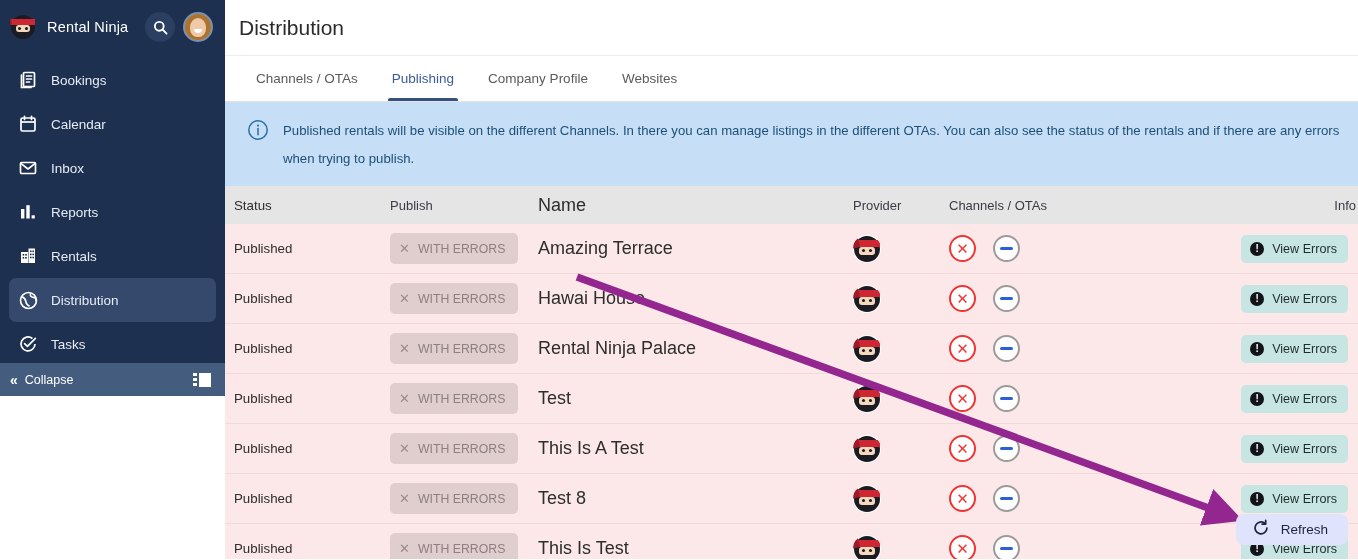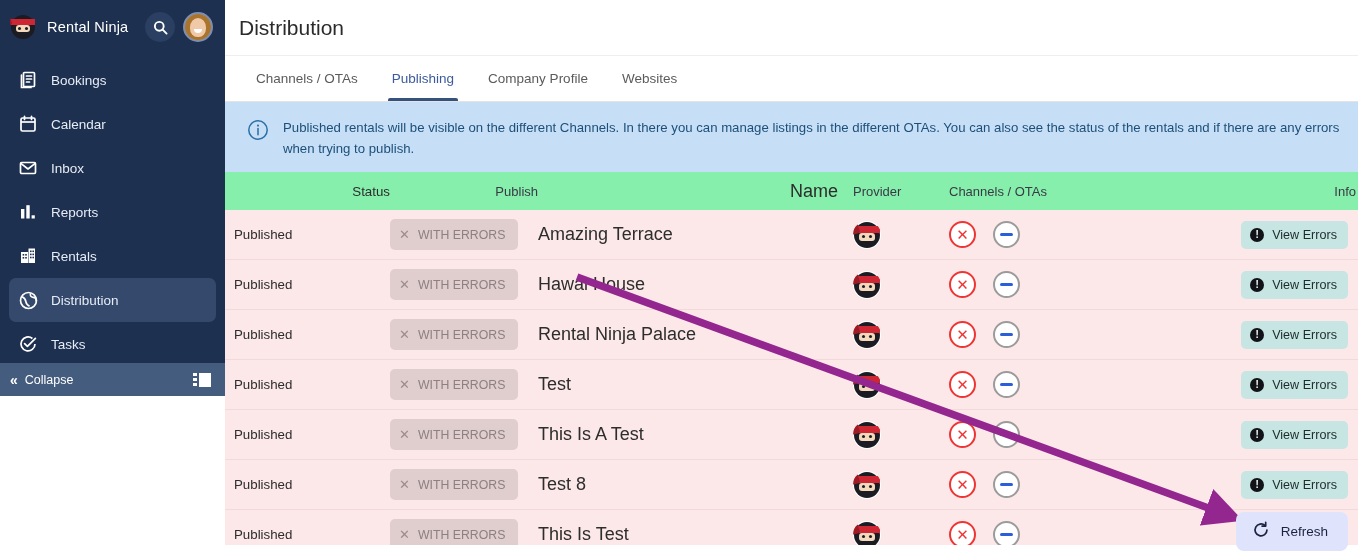--- a/index.html
+++ b/index.html
@@ -93,28 +93,28 @@
     content: ""; position: absolute; left: 13px; right: 13px; bottom: 0;
     height: 3px; background: #35527f; border-radius: 2px 2px 0 0;
   }
 
   .banner {
     background: #c6dff7; min-height: 68px; display: flex; align-items: flex-start;
     padding: 15px 18px 13px 22px; gap: 14px;
   }
   .banner-ico { flex: 0 0 22px; margin-top: 2px; }
   .banner-txt {
-    color: #1d4f78; font-size: 13.2px; line-height: 21px; max-width: 1070px;
+    color: #1d4f78; font-size: 13.2px; line-height: 28px; max-width: 1070px;
   }
 
   
   .tbl { width: 100%; }
   .thead {
-    height: 38px; background: #86efac; display: flex; align-items: center;
-    font-size: 13px; color: #3a3a46; text-align: right;
+    height: 38px; background: #e5e5e5; display: flex; align-items: center;
+    font-size: 13px; color: #3a3a46;
   }
   .row {
     height: 50px; background: #fce8e8; display: flex; align-items: center;
     border-bottom: 1px solid #f3dada; position: relative;
   }
   .c-status { flex: 0 0 165px; padding-left: 9px; font-size: 13.3px; color: #2d2d2d; }
   .c-publish { flex: 0 0 148px; }
   .c-name { flex: 0 0 300px; font-size: 18px; color: #2d2d2d; }
   .c-provider { flex: 0 0 105px; display: flex; justify-content: flex-start; padding-left: 15px; }
   .c-channels { flex: 1; display: flex; align-items: center; gap: 17px; padding-left: 6px; }
@@ -157,24 +157,24 @@
     height: 28px; padding: 0 11px 0 9px; font-size: 12.6px; cursor: pointer;
     white-space: nowrap;
   }
   .bang {
     width: 14px; height: 14px; border-radius: 50%; background: #111318;
     color: #fff; font-size: 10px; display: flex; align-items: center;
     justify-content: center; flex: 0 0 14px; font-weight: bold; line-height: 1;
   }
 
   .btn-refresh {
-    position: absolute; right: 10px; bottom: 9px;
+    position: absolute; right: 10px; bottom: 15px;
     display: inline-flex; align-items: center; gap: 11px;
     background: #dfe3fb; color: #1c2340; border-radius: 8px;
-    height: 39px; padding: 0 20px 0 16px; font-size: 13.5px; cursor: pointer;
+    height: 31px; padding: 0 20px 0 16px; font-size: 13.5px; cursor: pointer;
     z-index: 40;
   }
 
   .anno { position: absolute; left: 225px; top: 0; width: 1133px; height: 560px;
     pointer-events: none; z-index: 35; }
 
   .clip { overflow: hidden; height: 335px; }
 </style>
 </head>
 <body>

